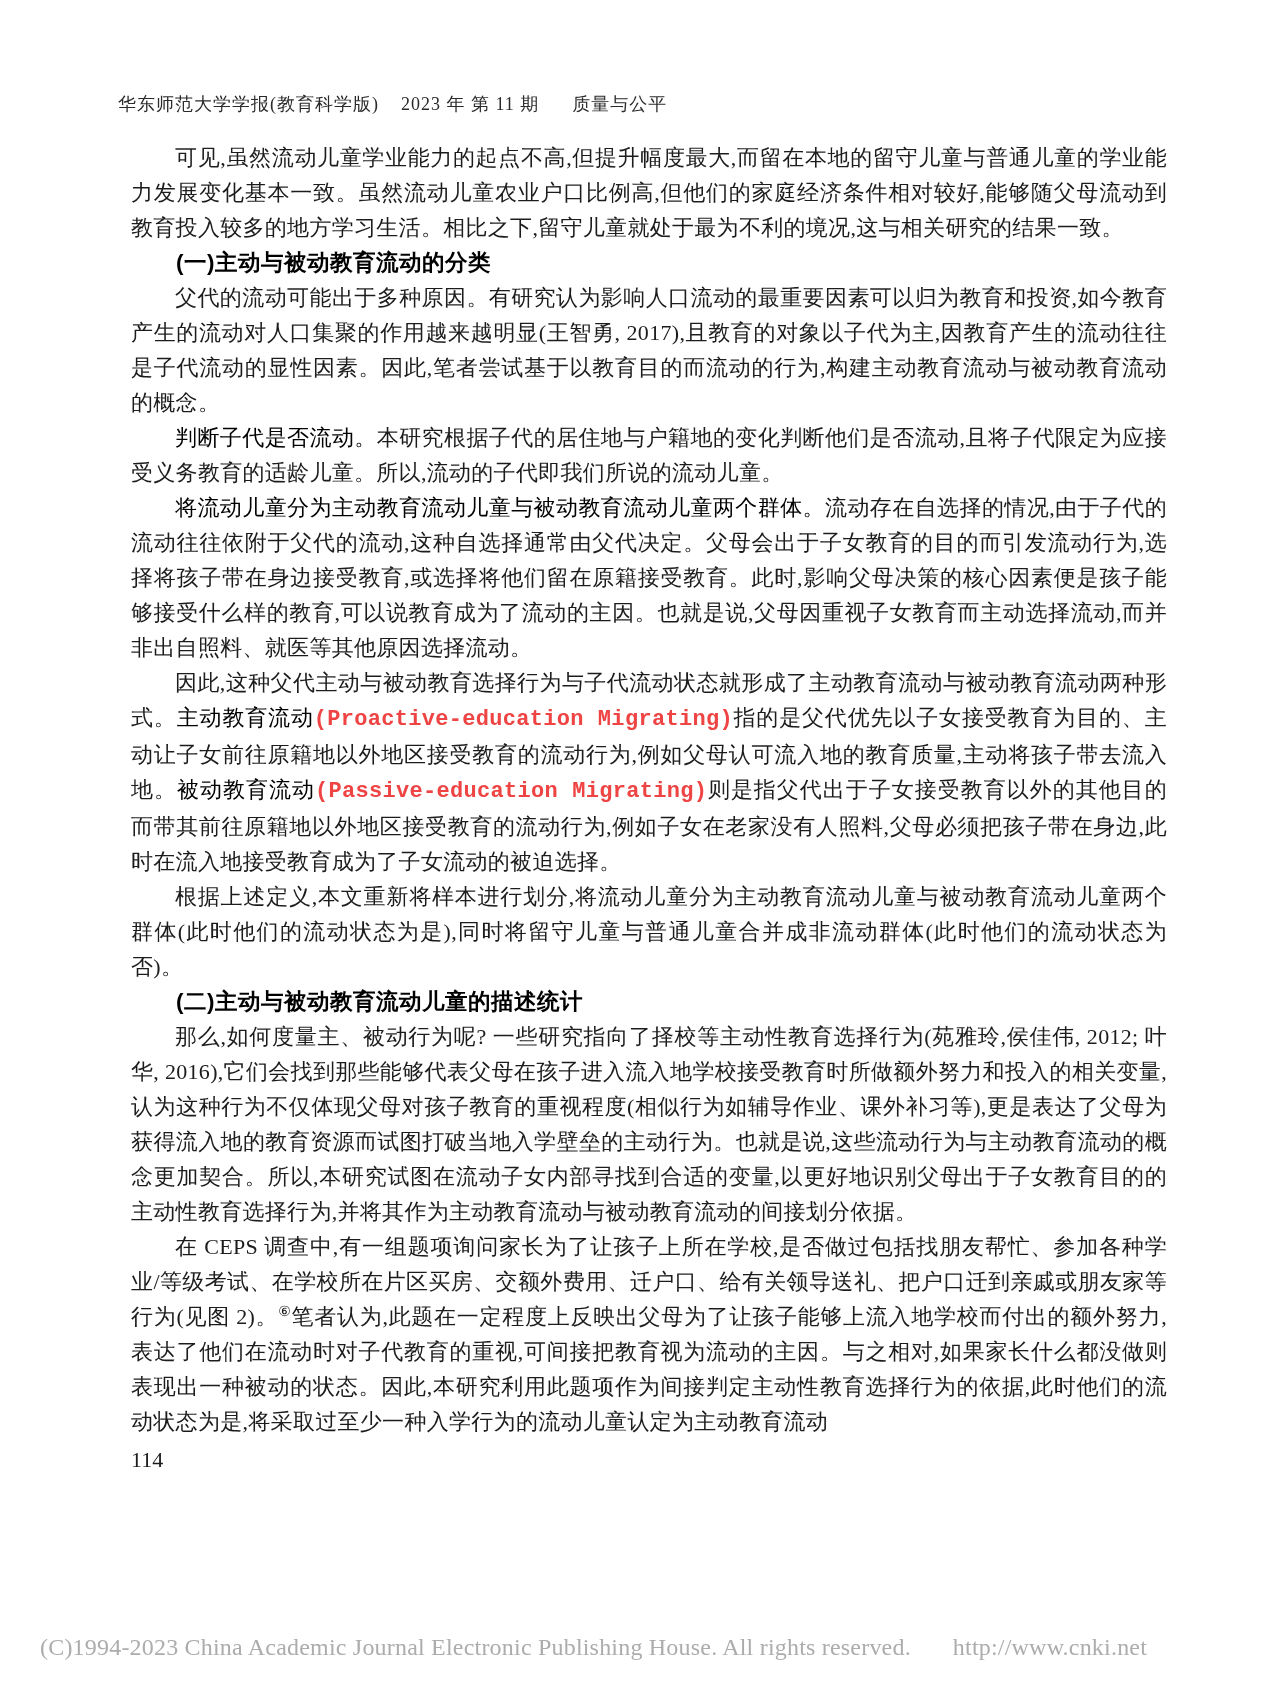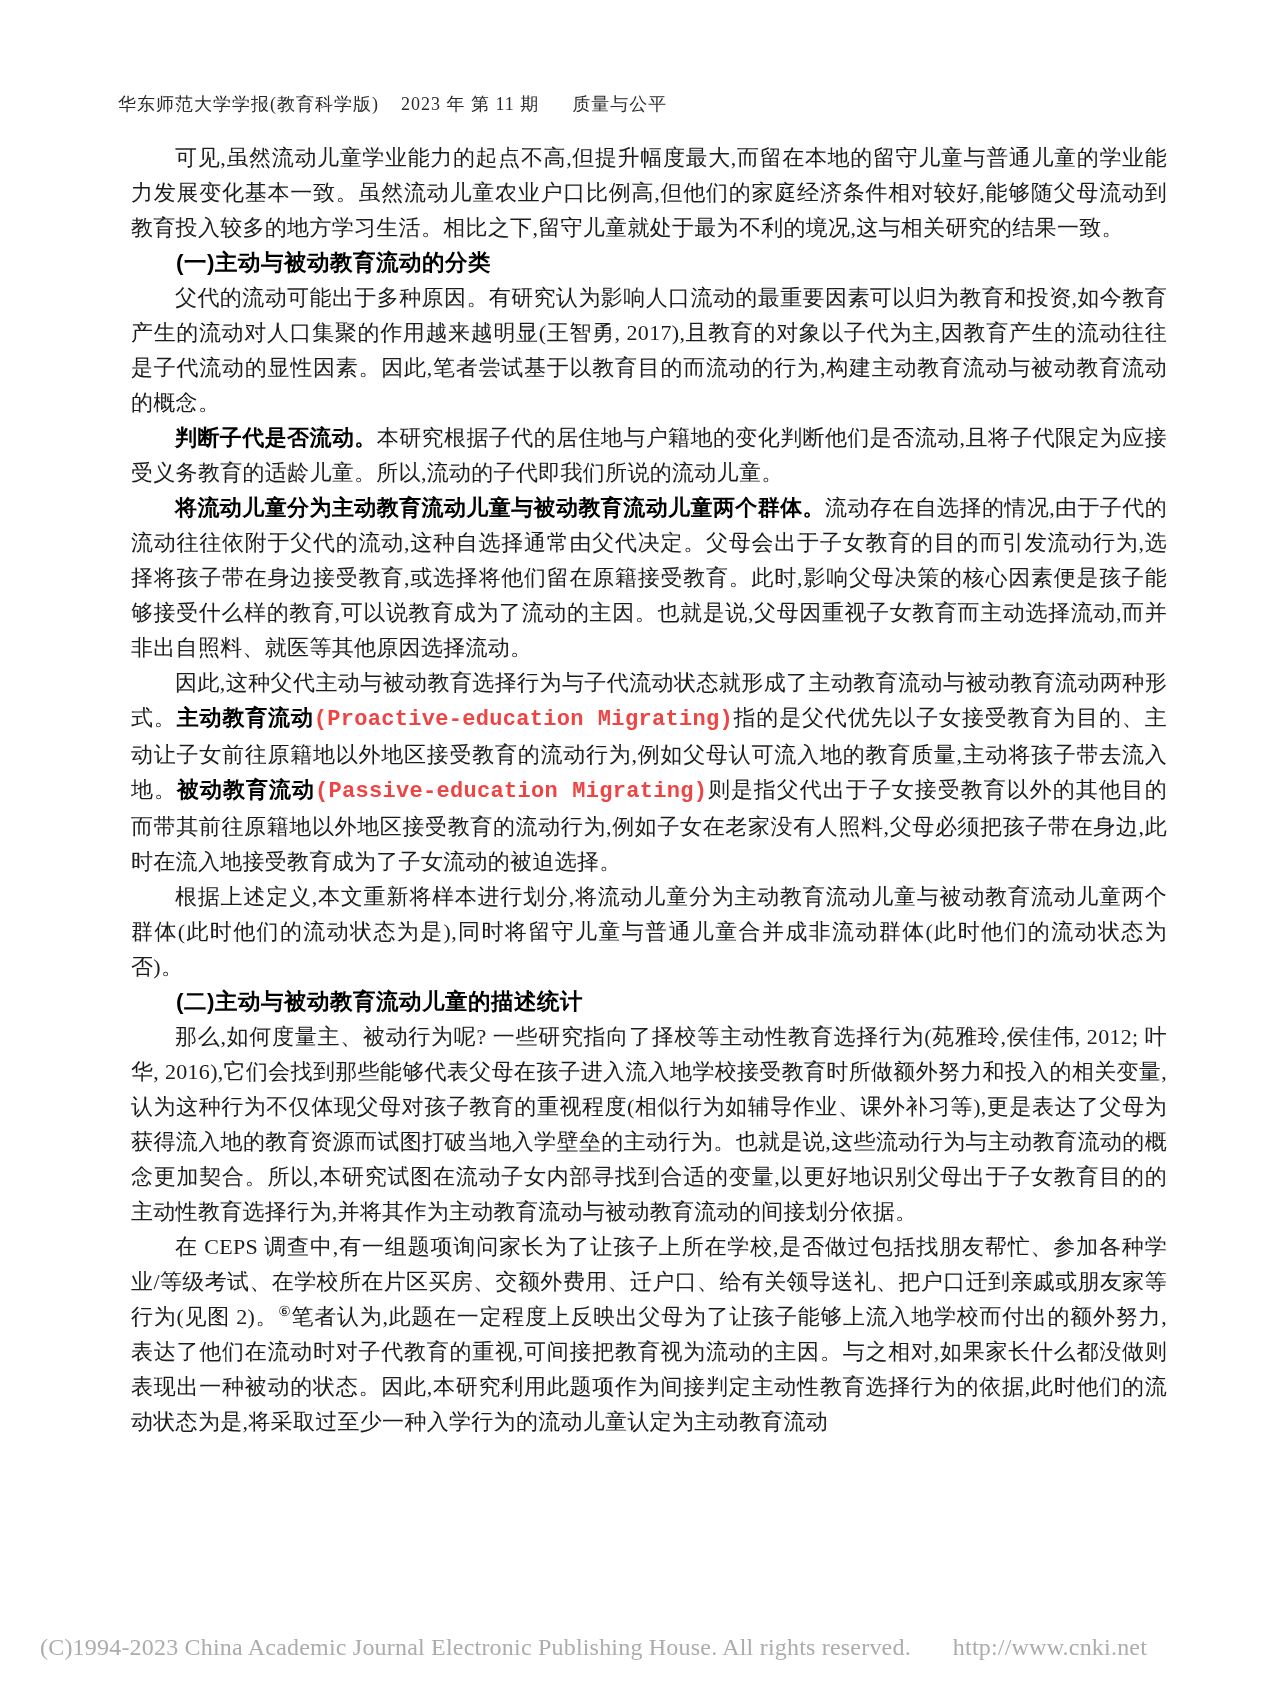--- a/index.html
+++ b/index.html
@@ -49,21 +49,21 @@
     font-family:"Liberation Sans", sans-serif;
     font-size:22.5px;
     font-weight:bold;
     color:#000;
     line-height:35px;
     text-indent:2em;
     letter-spacing:0.5px;
   }
   .bold-cn {
     font-family:"Liberation Sans", sans-serif;
-    font-weight:bold;
+    font-weight:normal;
     color:#000;
   }
   .bold-en {
     font-family:Liberation Mono, monospace;
     font-weight:bold;
     color:#ef4444;
   }
   .footnote-ref {
     font-size:14px;
     vertical-align:super;
@@ -108,20 +108,21 @@
     <p class="body-p"><span>因此,这种父代主动与被动教育选择行为与子代流动状态就形成了主动教育流动与被动教育流动两种形式。</span><span class="bold-cn">主动教育流动</span><span class="bold-en">(Proactive-education Migrating)</span><span>指的是父代优先以子女接受教育为目的、主动让子女前往原籍地以外地区接受教育的流动行为,例如父母认可流入地的教育质量,主动将孩子带去流入地。</span><span class="bold-cn">被动教育流动</span><span class="bold-en">(Passive-education Migrating)</span><span>则是指父代出于子女接受教育以外的其他目的而带其前往原籍地以外地区接受教育的流动行为,例如子女在老家没有人照料,父母必须把孩子带在身边,此时在流入地接受教育成为了子女流动的被迫选择。</span></p>
 
     <p class="body-p"><span>根据上述定义,本文重新将样本进行划分,将流动儿童分为主动教育流动儿童与被动教育流动儿童两个群体(此时他们的流动状态为是),同时将留守儿童与普通儿童合并成非流动群体(此时他们的流动状态为否)。</span></p>
 
     <h2 class="sub-title">(二)主动与被动教育流动儿童的描述统计</h2>
 
     <p class="body-p"><span>那么,如何度量主、被动行为呢? 一些研究指向了择校等主动性教育选择行为(苑雅玲,侯佳伟, 2012; 叶华, 2016),它们会找到那些能够代表父母在孩子进入流入地学校接受教育时所做额外努力和投入的相关变量,认为这种行为不仅体现父母对孩子教育的重视程度(相似行为如辅导作业、课外补习等),更是表达了父母为获得流入地的教育资源而试图打破当地入学壁垒的主动行为。也就是说,这些流动行为与主动教育流动的概念更加契合。所以,本研究试图在流动子女内部寻找到合适的变量,以更好地识别父母出于子女教育目的的主动性教育选择行为,并将其作为主动教育流动与被动教育流动的间接划分依据。</span></p>
 
     <p class="body-p"><span>在 CEPS 调查中,有一组题项询问家长为了让孩子上所在学校,是否做过包括找朋友帮忙、参加各种学业/等级考试、在学校所在片区买房、交额外费用、迁户口、给有关领导送礼、把户口迁到亲戚或朋友家等行为(见图 2)。</span><span class="footnote-ref">⑥</span><span>笔者认为,此题在一定程度上反映出父母为了让孩子能够上流入地学校而付出的额外努力,表达了他们在流动时对子代教育的重视,可间接把教育视为流动的主因。与之相对,如果家长什么都没做则表现出一种被动的状态。因此,本研究利用此题项作为间接判定主动性教育选择行为的依据,此时他们的流动状态为是,将采取过至少一种入学行为的流动儿童认定为主动教育流动</span></p>
 
+    <div class="page-number">114</div>
 
   </div>
 
   <div class="copyright-footer">
     <span>(C)1994-2023 China Academic Journal Electronic Publishing House. All rights reserved.</span><span class="footer-url">http://www.cnki.net</span>
   </div>
 
 </div>
 
 </body></html>

